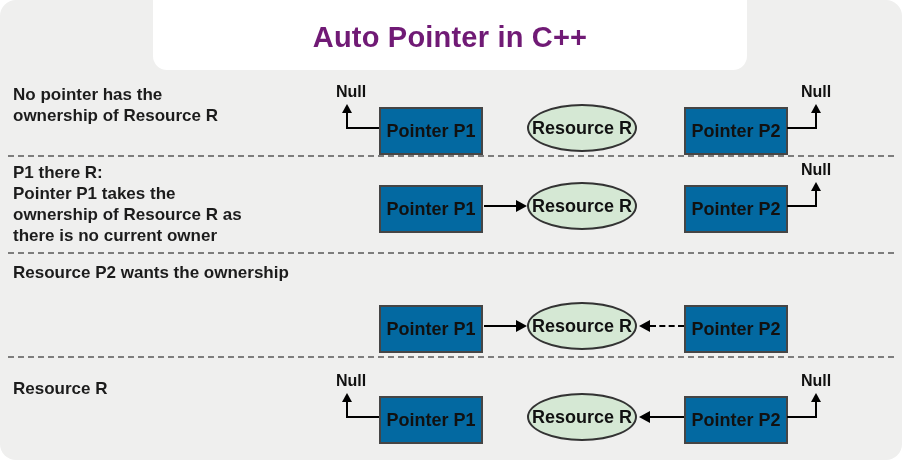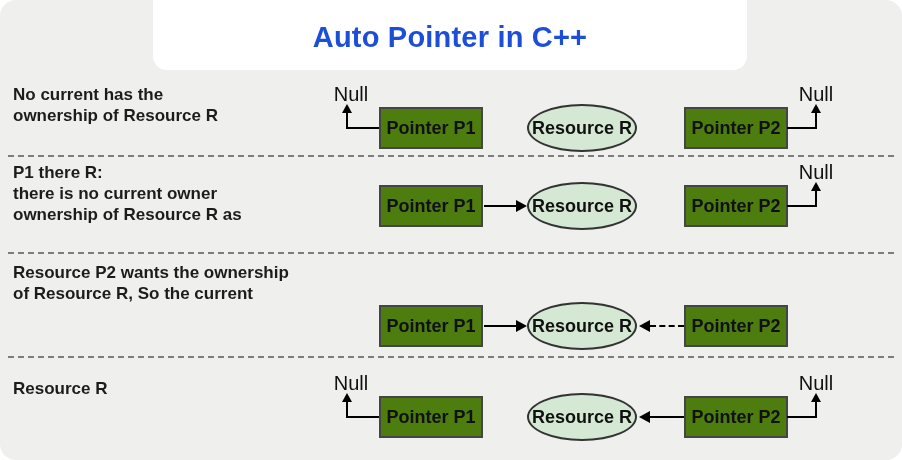--- a/index.html
+++ b/index.html
@@ -8,37 +8,37 @@
     position:relative;width:902px;height:460px;background:#efefee;
     border-radius:16px;overflow:hidden;
   }
   
   .title-card{
     position:absolute;left:153px;top:-14px;width:594px;height:84px;
     background:#ffffff;border-radius:14px;
     display:flex;align-items:flex-end;justify-content:center;
   }
   .title-card h1{
-    margin:0 0 16px 0;font-size:29px;font-weight:bold;color:#1d4ed8;
+    margin:0 0 16px 0;font-size:29px;font-weight:bold;color:#701a75;
     letter-spacing:0.2px;
   }
   
   .sep{
     position:absolute;left:8px;width:886px;height:0;
     border-top:2px dashed #7d7d7d;
   }
   
   .desc{
     position:absolute;left:13px;color:#1c1c1c;font-size:17px;
     font-weight:bold;line-height:21px;
   }
   
   .nodebox{
-    position:absolute;width:104px;height:42px;box-sizing:border-box;
-    background:#4d7c0f;border:2px solid #454545;
+    position:absolute;width:104px;height:48px;box-sizing:border-box;
+    background:#0369a1;border:2px solid #454545;
     display:flex;align-items:center;justify-content:center;
     font-size:18px;font-weight:bold;color:#111111;
   }
   .ellipse{
     position:absolute;width:110px;height:48px;box-sizing:border-box;
     background:#d5e8d4;border:2px solid #333333;border-radius:50%;
     display:flex;align-items:center;justify-content:center;
     font-size:18px;font-weight:bold;color:#111111;
   }
   
@@ -49,39 +49,39 @@
     border-left:5px solid transparent;border-right:5px solid transparent;
     border-bottom:9px solid #000000;}
   .tri-right{position:absolute;width:0;height:0;
     border-top:6px solid transparent;border-bottom:6px solid transparent;
     border-left:11px solid #000000;}
   .tri-left{position:absolute;width:0;height:0;
     border-top:6px solid transparent;border-bottom:6px solid transparent;
     border-right:11px solid #000000;}
   .null-label{
     position:absolute;width:40px;text-align:center;
-    font-size:20px;font-weight:normal;color:#111111;
+    font-size:16px;font-weight:bold;color:#111111;
   }
 </style>
 </head>
 <body>
 
 <div id="canvas">
 
   <div class="title-card">
     <h1>Auto Pointer in C++</h1>
   </div>
 
   <div class="sep" style="top:155px"></div>
   <div class="sep" style="top:252px"></div>
   <div class="sep" style="top:356px"></div>
 
   <div>
     <div class="desc" style="top:84px">
-      <div>No current has the</div>
+      <div>No pointer has the</div>
       <div>ownership of Resource R</div>
     </div>
 
     <div class="null-label" style="left:331px;top:83px">Null</div>
     <div class="tri-up" style="left:342px;top:104px"></div>
     <div class="vline" style="left:346px;top:112px;height:17px"></div>
     <div class="hline" style="left:347px;top:127px;width:33px"></div>
 
     <div class="nodebox" style="left:379px;top:107px">Pointer P1</div>
     <div class="ellipse" style="left:527px;top:104px">Resource R</div>
@@ -89,42 +89,42 @@
 
     <div class="hline" style="left:787px;top:127px;width:30px"></div>
     <div class="vline" style="left:815px;top:112px;height:16px"></div>
     <div class="tri-up" style="left:811px;top:104px"></div>
     <div class="null-label" style="left:796px;top:83px">Null</div>
   </div>
 
   <div>
     <div class="desc" style="top:162px">
       <div>P1 there R:</div>
+      <div>Pointer P1 takes the</div>
+      <div>ownership of Resource R as</div>
       <div>there is no current owner</div>
-      <div>ownership of Resource R as</div>
     </div>
 
     <div class="nodebox" style="left:379px;top:185px">Pointer P1</div>
 
     <div class="hline" style="left:484px;top:205px;width:33px"></div>
     <div class="tri-right" style="left:516px;top:200px"></div>
 
     <div class="ellipse" style="left:527px;top:182px">Resource R</div>
     <div class="nodebox" style="left:684px;top:185px">Pointer P2</div>
 
     <div class="hline" style="left:787px;top:205px;width:30px"></div>
     <div class="vline" style="left:815px;top:190px;height:16px"></div>
     <div class="tri-up" style="left:811px;top:182px"></div>
     <div class="null-label" style="left:796px;top:161px">Null</div>
   </div>
 
   <div>
     <div class="desc" style="top:262px">
       <div>Resource P2 wants the ownership</div>
-      <div>of Resource R, So the current</div>
     </div>
 
     <div class="nodebox" style="left:379px;top:305px">Pointer P1</div>
 
     <div class="hline" style="left:484px;top:325px;width:33px"></div>
     <div class="tri-right" style="left:516px;top:320px"></div>
 
     <div class="ellipse" style="left:527px;top:302px">Resource R</div>
 
     <div class="tri-left" style="left:639px;top:320px"></div>

